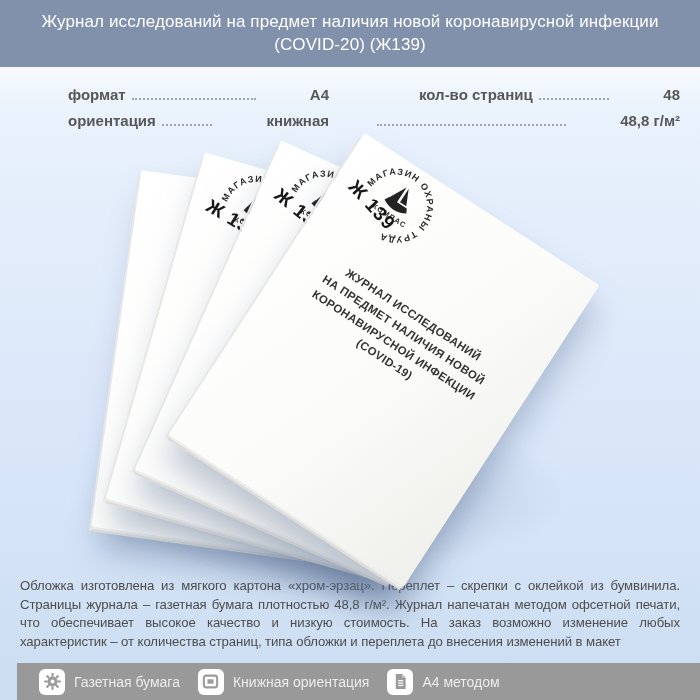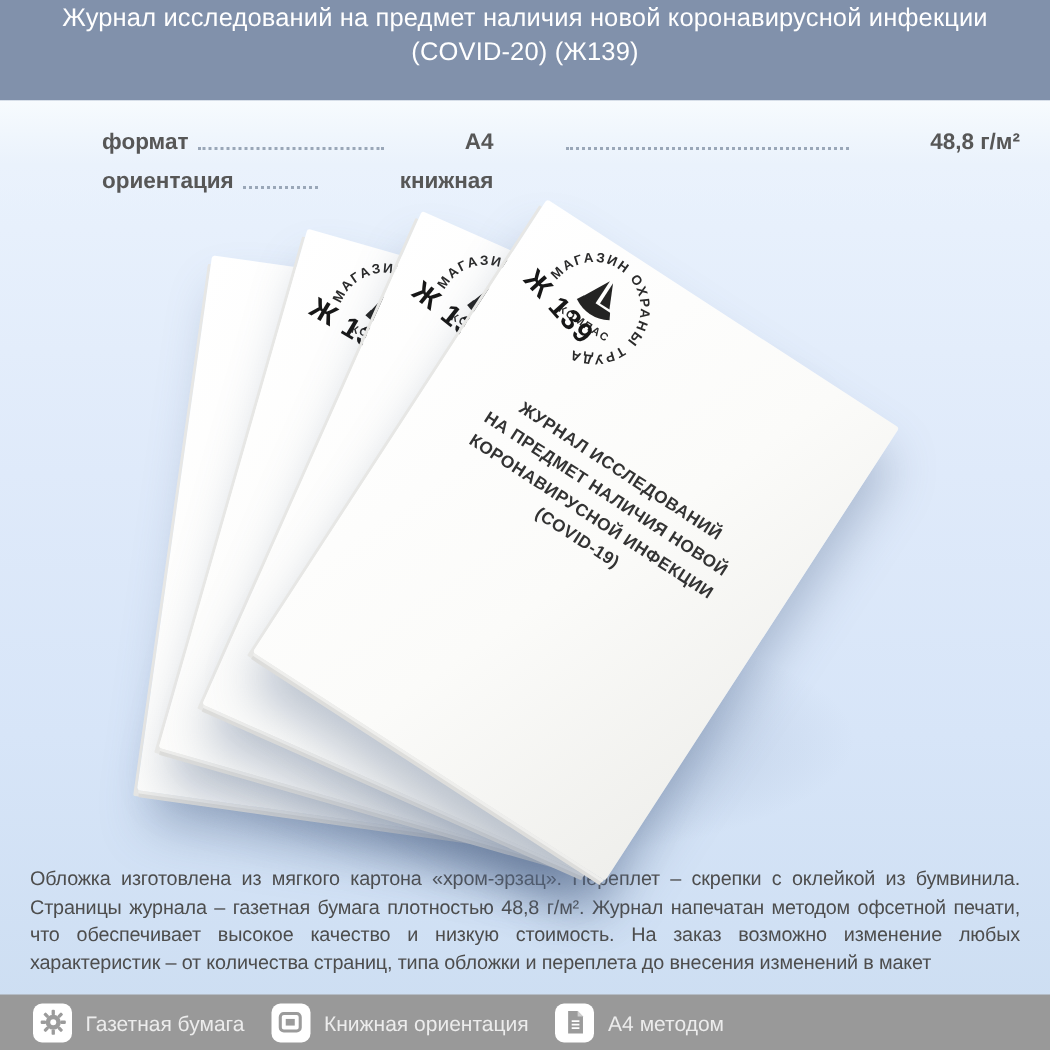--- a/index.html
+++ b/index.html
@@ -2,21 +2,21 @@
 <html><head>
 <meta charset="utf-8">
 <style>
   html,body{margin:0;padding:0;}
   body{width:700px;height:700px;font-family:"Liberation Sans","DejaVu Sans",sans-serif;}
   .page{position:relative;width:700px;height:700px;overflow:hidden;
         background:linear-gradient(180deg,#ebf3fd 10%,#dfeafa 45%,#d7e5f8 70%,#cddef2 96%);}
 
   
   .hdr{height:67px;background:#8191ab;color:#ffffff;text-align:center;
-       box-sizing:border-box;padding-top:0;}
+       box-sizing:border-box;padding-top:10px;}
   .hdr .l1,.hdr .l2{font-size:17px;line-height:23px;font-weight:400;letter-spacing:.1px;}
 
   
   .specs{height:71px;box-sizing:border-box;padding:10px 20px 0;
          background:linear-gradient(180deg,#f7fbfe 0%,#eaf2fc 60%,rgba(234,242,252,0) 100%);
          display:flex;gap:42px;}
   .spec-col{flex:1;min-width:0;}
   .spec-row{display:flex;align-items:flex-end;height:26px;color:#575757;font-weight:700;font-size:15px;}
   .spec-label,.spec-value{line-height:1.05;white-space:nowrap;margin-left:48px;}
   .spec-dots{flex:1;border-bottom:2px dotted #9aa7b8;margin:0 6px 3px;}
@@ -41,21 +41,21 @@
 
   .cover-title{position:absolute;left:0;right:0;top:118px;text-align:center;color:#333333;
       font-weight:700;font-size:11.5px;line-height:1.55;letter-spacing:.35px;}
 
   
   .descr{height:98px;box-sizing:border-box;padding:12px 20px 0;color:#4d4d4d;
          font-size:13.2px;line-height:1.42;text-align:justify;letter-spacing:-.1px;}
 
   
   .ftr{height:37px;background:#999999;display:flex;
-       box-sizing:border-box;padding-left:22px;gap:18px;}
+       box-sizing:border-box;padding-left:22px;gap:18px;margin-left:17px;}
   .feat{display:flex;align-items:center;gap:9px;}
   .chip{width:26px;height:26px;background:#ffffff;border-radius:6px;
         display:flex;align-items:center;justify-content:center;flex:0 0 auto;}
   .feat-label{color:#ececec;font-size:14px;line-height:1;white-space:nowrap;}
 </style>
 </head>
 <body>
 
 <div class="page">
 
@@ -71,20 +71,25 @@
         <span class="spec-dots"></span>
         <span class="spec-value">А4</span>
       </div>
       <div class="spec-row">
         <span class="spec-label">ориентация</span>
         <span class="spec-dots"></span>
         <span class="spec-value">книжная</span>
       </div>
     </div>
     <div class="spec-col">
+      <div class="spec-row">
+        <span class="spec-label">кол-во страниц</span>
+        <span class="spec-dots"></span>
+        <span class="spec-value">48</span>
+      </div>
       <div class="spec-row">
         <span class="spec-dots"></span>
         <span class="spec-value">48,8 г/м²</span>
       </div>
     </div>
   </div>
 
   <div class="product">
     <div class="stack-shadow"></div>
 

